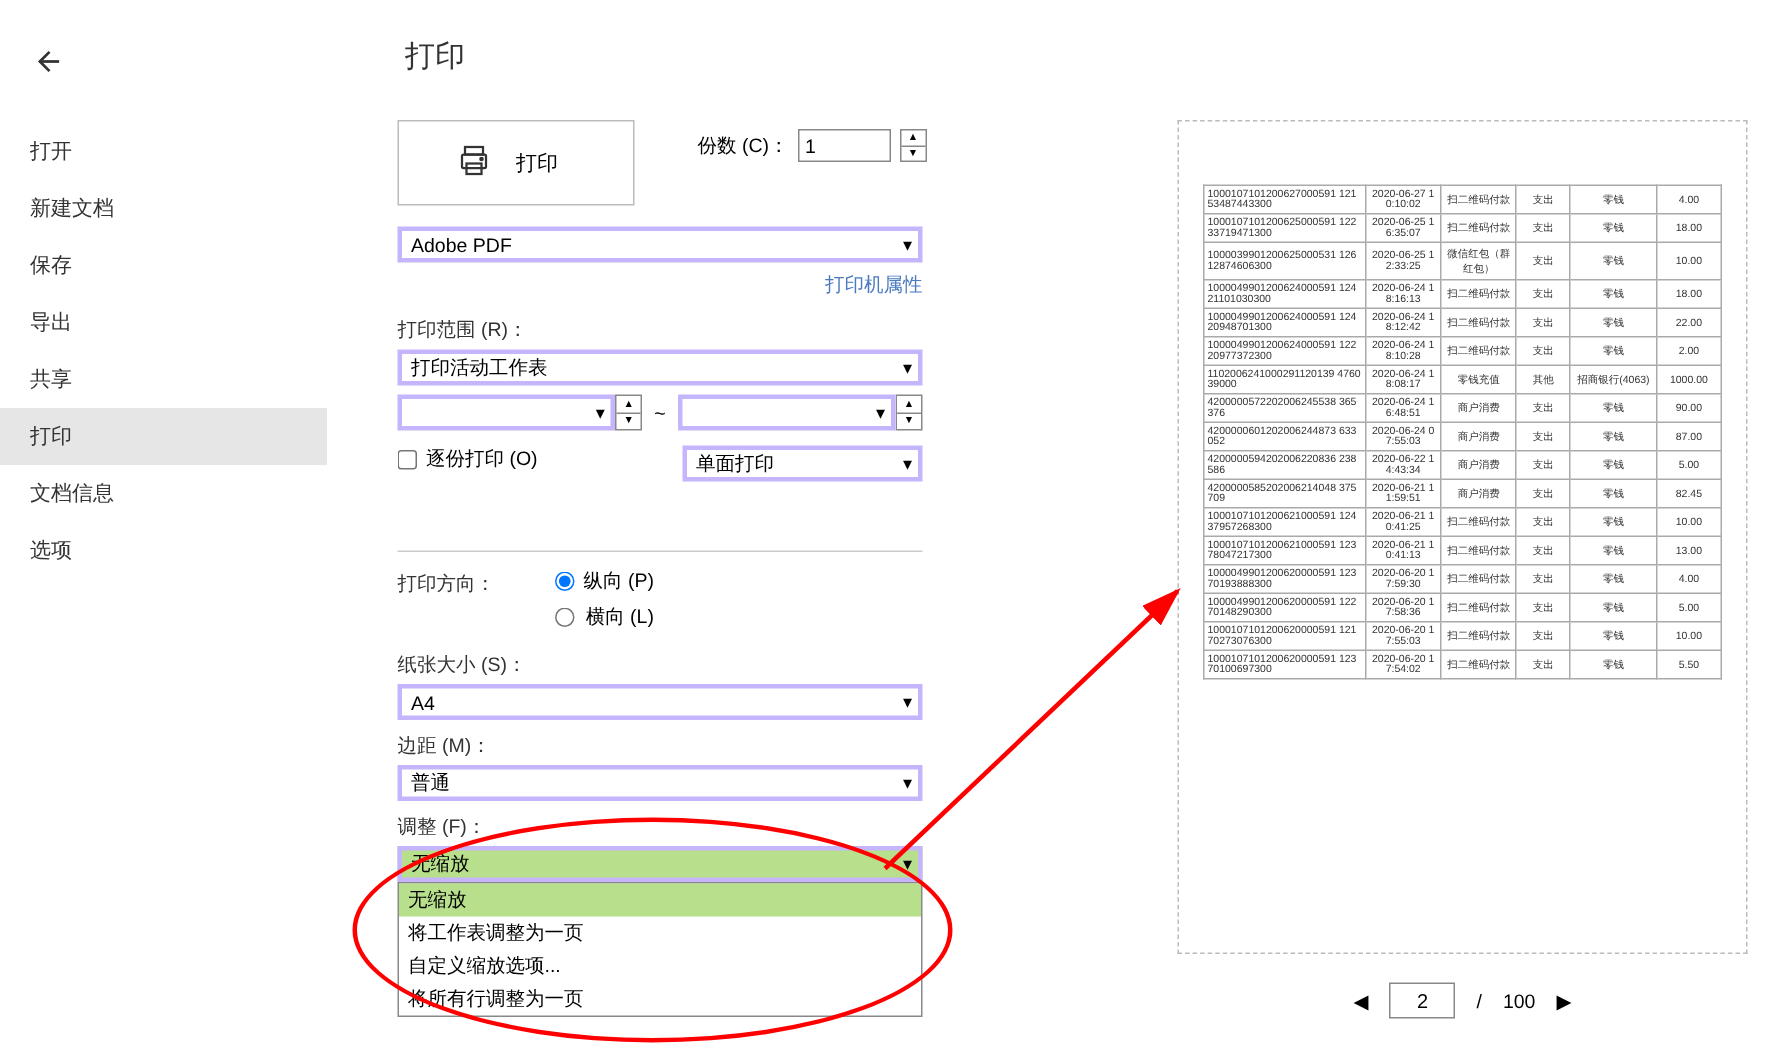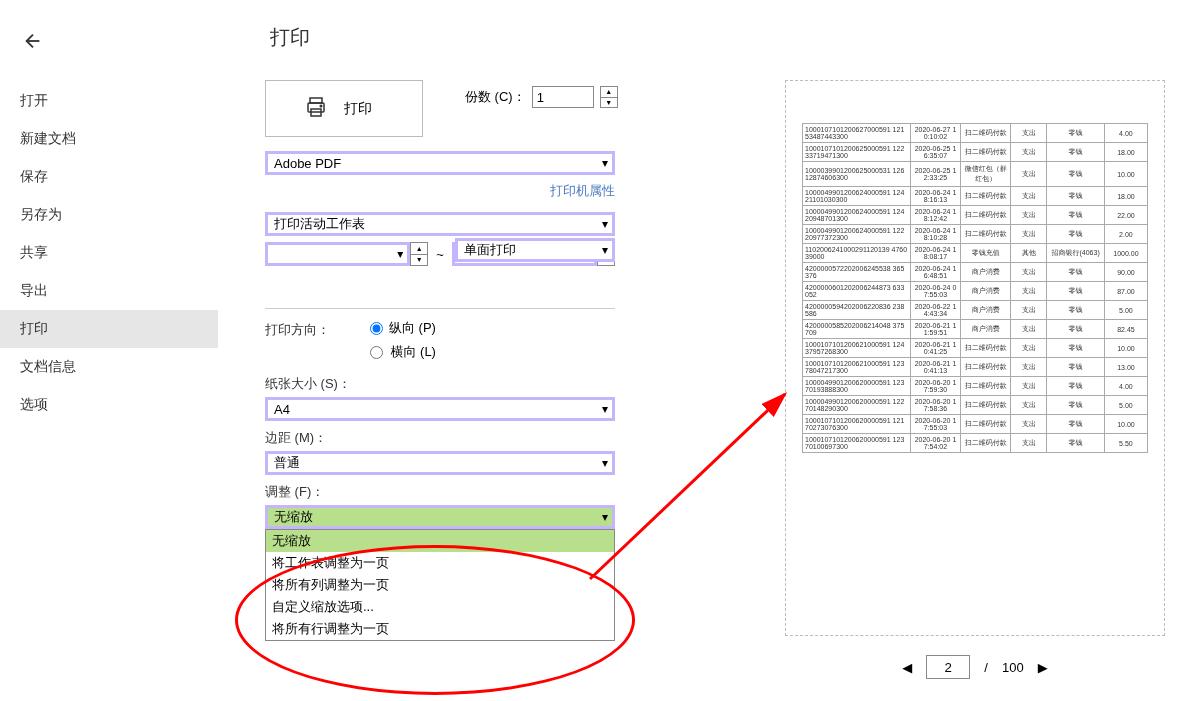--- a/index.html
+++ b/index.html
@@ -85,23 +85,22 @@
       <path d="M12 19l-7-7 7-7"></path>
     </svg>
 </div>
 
 <div class="page-title">打印</div>
 
 <div class="sidebar" id="sidebar">
     <div class="sidebar-item">打开</div>
     <div class="sidebar-item">新建文档</div>
     <div class="sidebar-item">保存</div>
-    <div class="sidebar-item">另存为</div>
+    <div class="sidebar-item">导出</div>
     <div class="sidebar-item">共享</div>
-    <div class="sidebar-item">导出</div>
     <div class="sidebar-item active">打印</div>
     <div class="sidebar-item">文档信息</div>
     <div class="sidebar-item">选项</div>
   </div>
 
 <div class="copies-row">
   <span>份数 (C)：</span>
   <input class="copies-input" value="1" style="">
   <div class="copies-spin">
       <div>▲</div>
@@ -122,20 +121,21 @@
     <span class="print-btn-label">打印</span>
   </button>
 
   <div class="select-row">
     <div class="sel">
         <span>Adobe PDF</span>
       </div>
   </div>
   <div class="link-right"><a>打印机属性</a></div>
 
+  <span class="label">打印范围 (R)：</span>
   <div class="select-row">
     <div class="sel">
         <span>打印活动工作表</span>
       </div>
   </div>
   <div class="range-row" style="margin-top:4px;">
     <div style="display:flex;flex:1;">
       <div class="sel" style="flex:1;">
           <span></span>
         </div>
@@ -150,20 +150,24 @@
           <span></span>
         </div>
       <div class="spinner-small">
           <div class="sp">▲</div>
           <div class="sp">▼</div>
         </div>
     </div>
   </div>
 
   <div style="position:relative;">
+    <div class="check-row">
+      <input type="checkbox" style="">
+      <span>逐份打印 (O)</span>
+    </div>
     <div class="sel half-sel" style="top:-28px; position:relative; left:190px; width:160px;">
         <span>单面打印</span>
       </div>
   </div>
 
   <hr class="sep">
 
   <div style="display:flex; gap:40px;">
     <span class="label" style="margin-top:2px;">打印方向：</span>
     <div>
@@ -193,21 +197,20 @@
   </div>
 
   <span class="label">调整 (F)：</span>
   <div class="scale-wrap">
     <div class="sel scale-sel">
         <span>无缩放</span>
       </div>
     <div class="scale-list" id="scale-list">
         <div class="hl">无缩放</div>
         <div>将工作表调整为一页</div>
-        <div>将所有列调整为一页</div>
         <div>自定义缩放选项...</div>
         <div>将所有行调整为一页</div>
       </div>
   </div>
 </div>
 
 <div class="red-ellipse"></div>
 <svg class="red-arrow" width="220" height="210">
   <defs>
       <marker id="ah" markerWidth="10" markerHeight="10" refX="8" refY="3" orient="auto">

